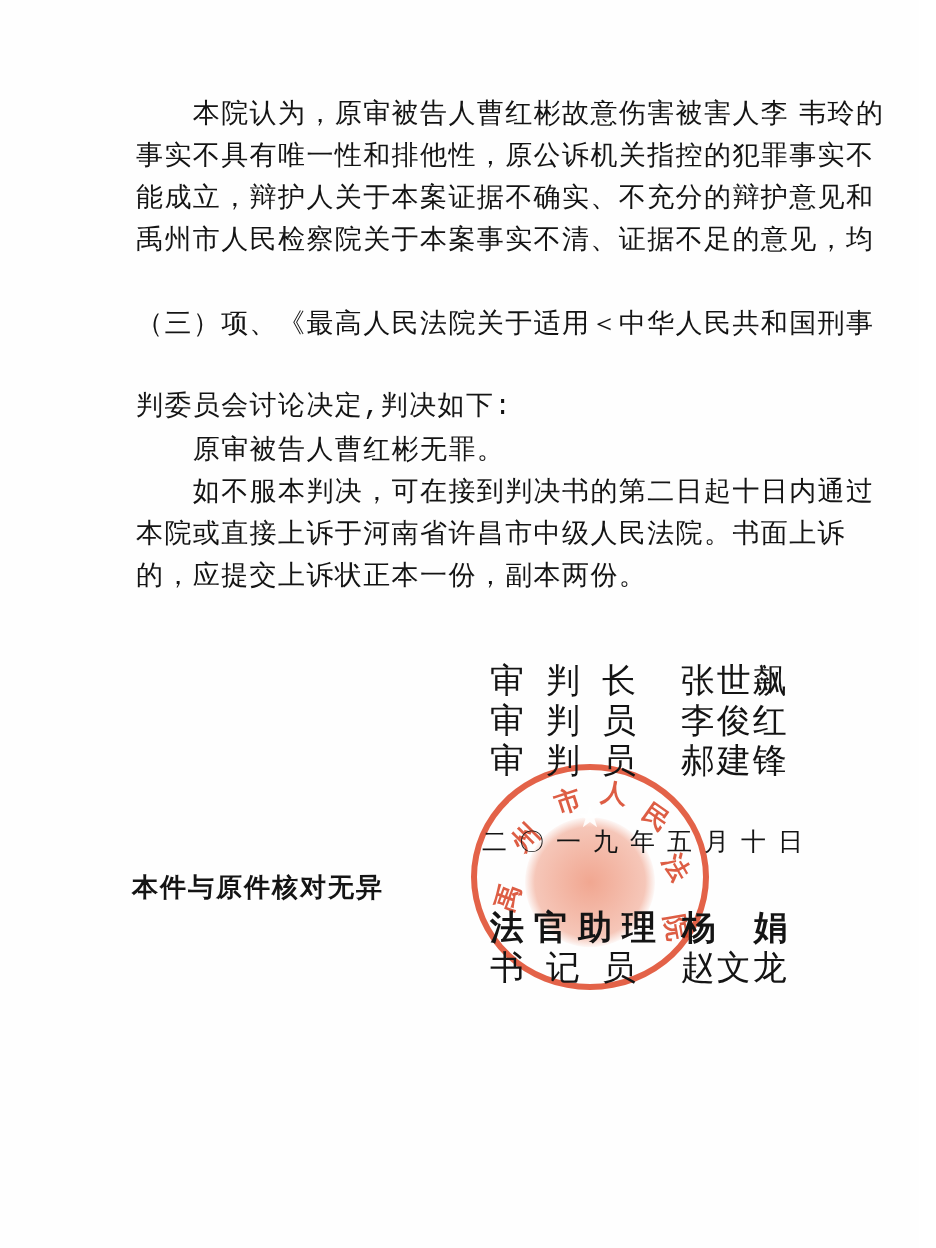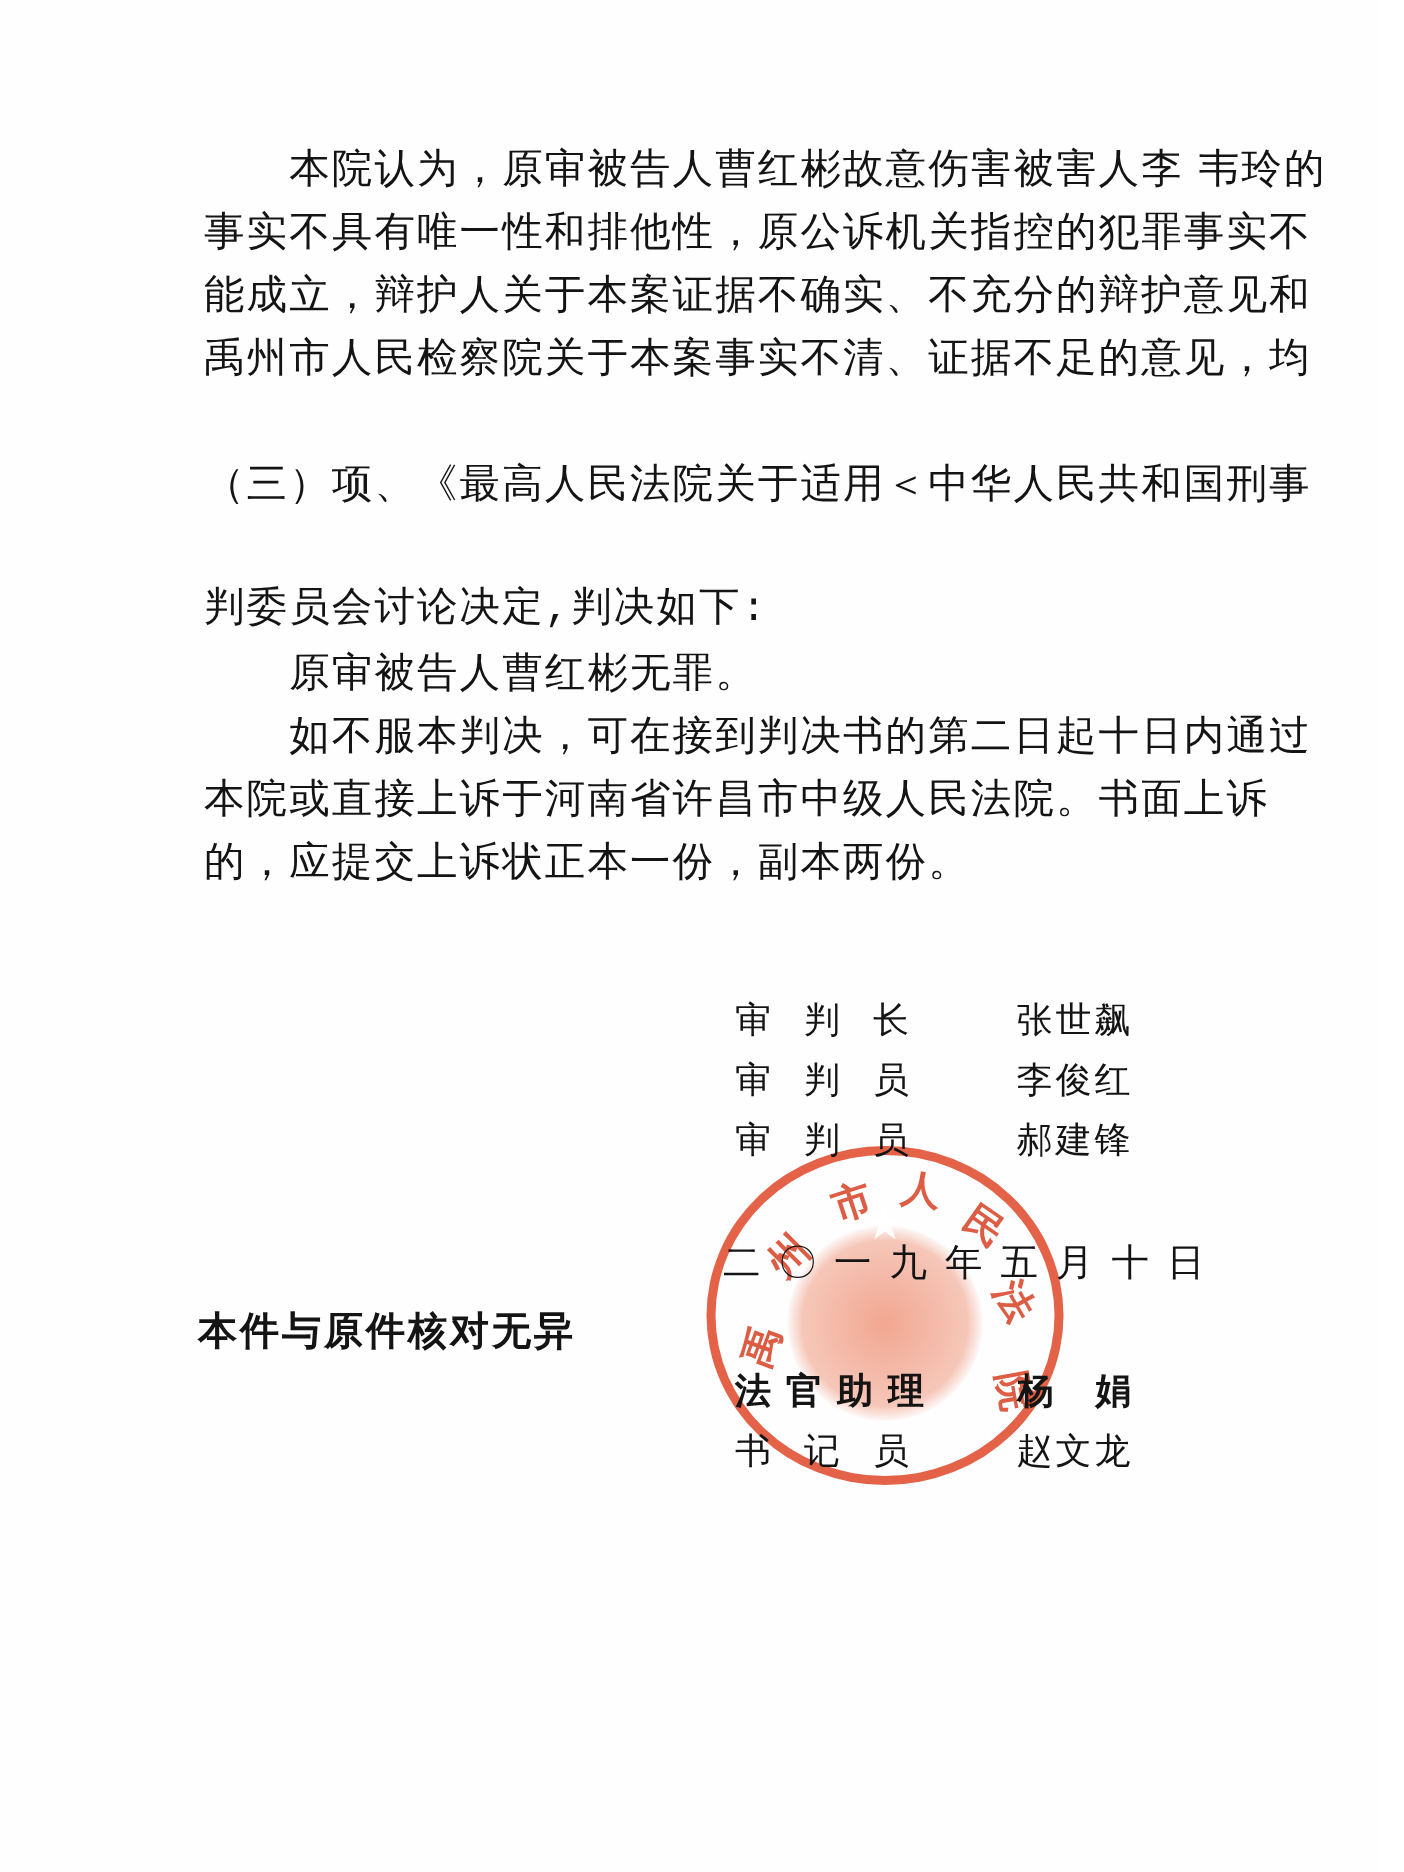--- a/index.html
+++ b/index.html
@@ -7,21 +7,21 @@
     width: 936px; height: 1248px; position: relative; overflow: hidden;
     font-family: "DejaVu Serif", "Liberation Serif", serif;
     color: #141414;
   }
   .page { position: absolute; left: 0; top: 0; width: 919px; height: 1248px; background: #fefefe; }
   .line {
     position: absolute; left: 136px; width: 665px;
     font-size: 27px; line-height: 36px; white-space: nowrap;
     letter-spacing: 1.4px;
   }
-  .sig { position: absolute; font-size: 24px; line-height: 34px; white-space: nowrap; }
+  .sig { position: absolute; font-size: 34px; line-height: 34px; white-space: nowrap; }
   .sig .role { display: inline-block; width: 180px; letter-spacing: 22px; }
   .sig .name { display: inline-block; letter-spacing: 2px; }
   .seal {
     position: absolute; left: 471px; top: 764px; width: 238px; height: 226px;
     border-radius: 50%;
     border: 6px solid rgba(222, 70, 40, 0.85);
     box-sizing: border-box;
     pointer-events: none;
   }
   .seal .emblem {

